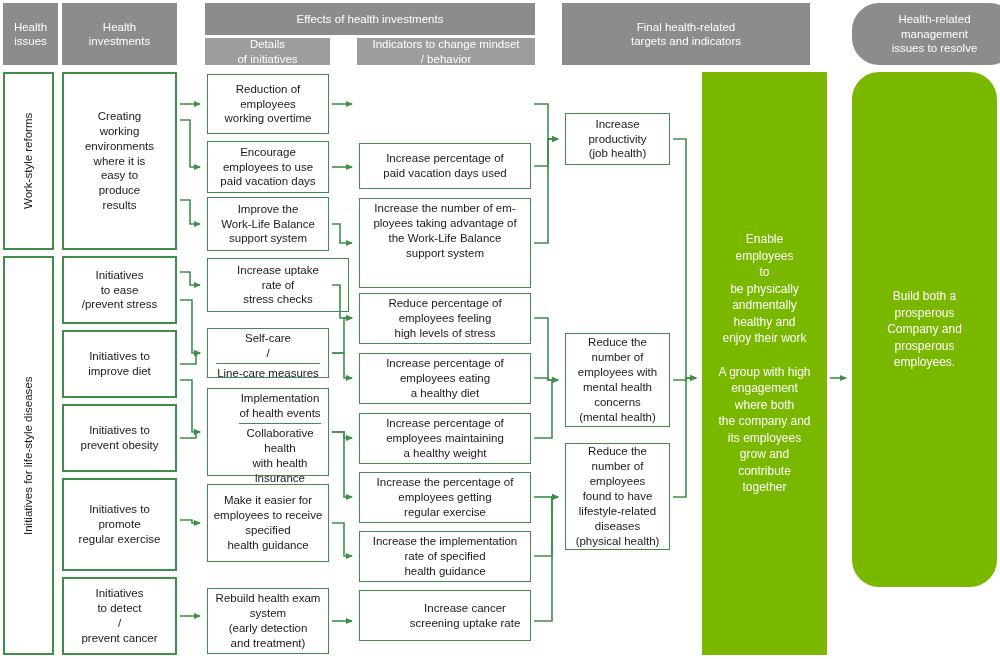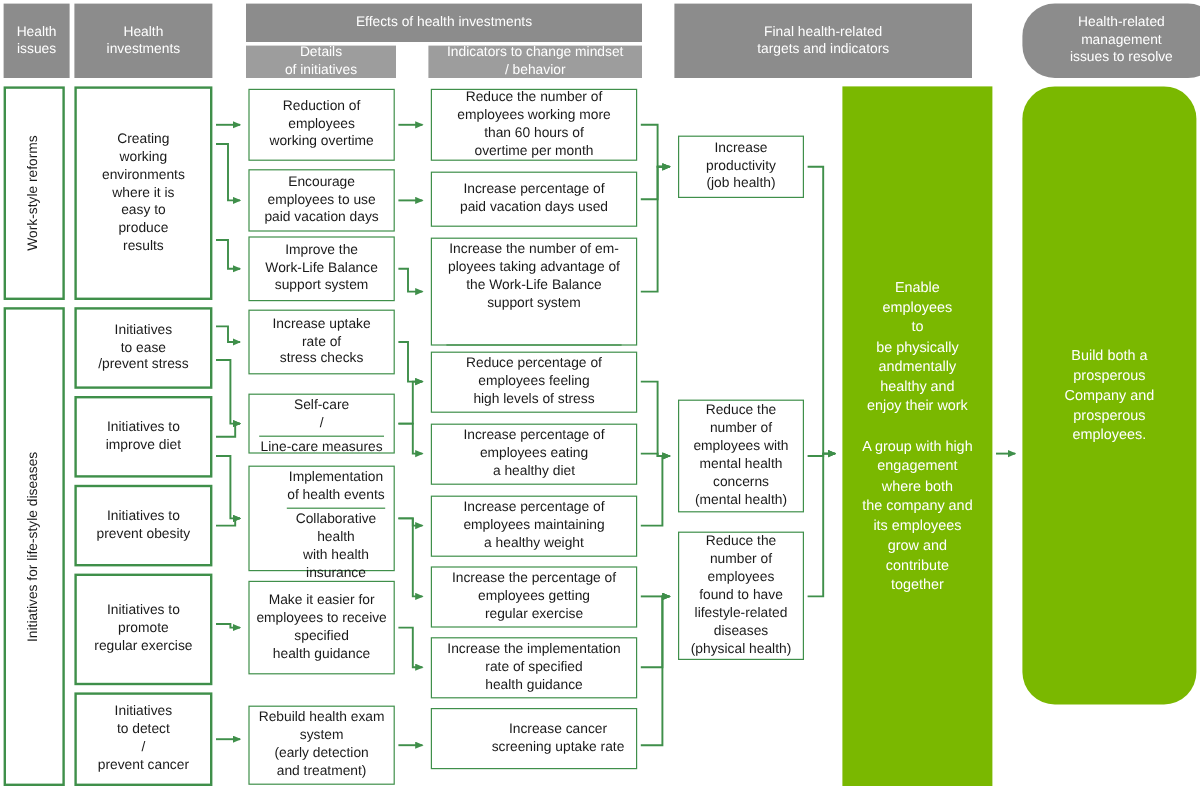--- a/index.html
+++ b/index.html
@@ -129,21 +129,21 @@
 working overtime</div>
 
   <div class="box multi" style="left:207px;top:141px;width:122px;height:52px;">Encourage
 employees to use
 paid vacation days</div>
 
   <div class="box multi" style="left:207px;top:197px;width:122px;height:54px;">Improve the
 Work-Life Balance
 support system</div>
 
-  <div class="box multi" style="left:207px;top:258px;width:122px;height:54px;">Increase uptake
+  <div class="box multi" style="left:207px;top:258px;width:142px;height:54px;">Increase uptake
 rate of
 stress checks</div>
 
   <div class="box nested" style="left:207px;top:328px;width:122px;height:50px;">
     <div class="nested-part multi">Self-care
 /</div>
     <div class="nested-div"></div>
     <div class="nested-part multi">Line-care measures</div>
   </div>
 
@@ -159,24 +159,20 @@
   <div class="box multi" style="left:207px;top:484px;width:122px;height:78px;">Make it easier for
 employees to receive
 specified
 health guidance</div>
 
   <div class="box multi" style="left:207px;top:588px;width:122px;height:66px;">Rebuild health exam
 system
 (early detection
 and treatment)</div>
 
-  <div class="box multi" style="left:359px;top:74px;width:172px;height:60px;">Reduce the number of
-employees working more
-than 60 hours of
-overtime per month</div>
 
   <div class="box multi" style="left:359px;top:143px;width:172px;height:46px;">Increase percentage of
 paid vacation days used</div>
 
   <div class="box nested" style="left:359px;top:198px;width:172px;height:90px;gap:24px;">
     <div class="nested-part multi">Increase the number of em-
 ployees taking advantage of
 the Work-Life Balance
 support system</div>
     <div class="nested-div"></div>

